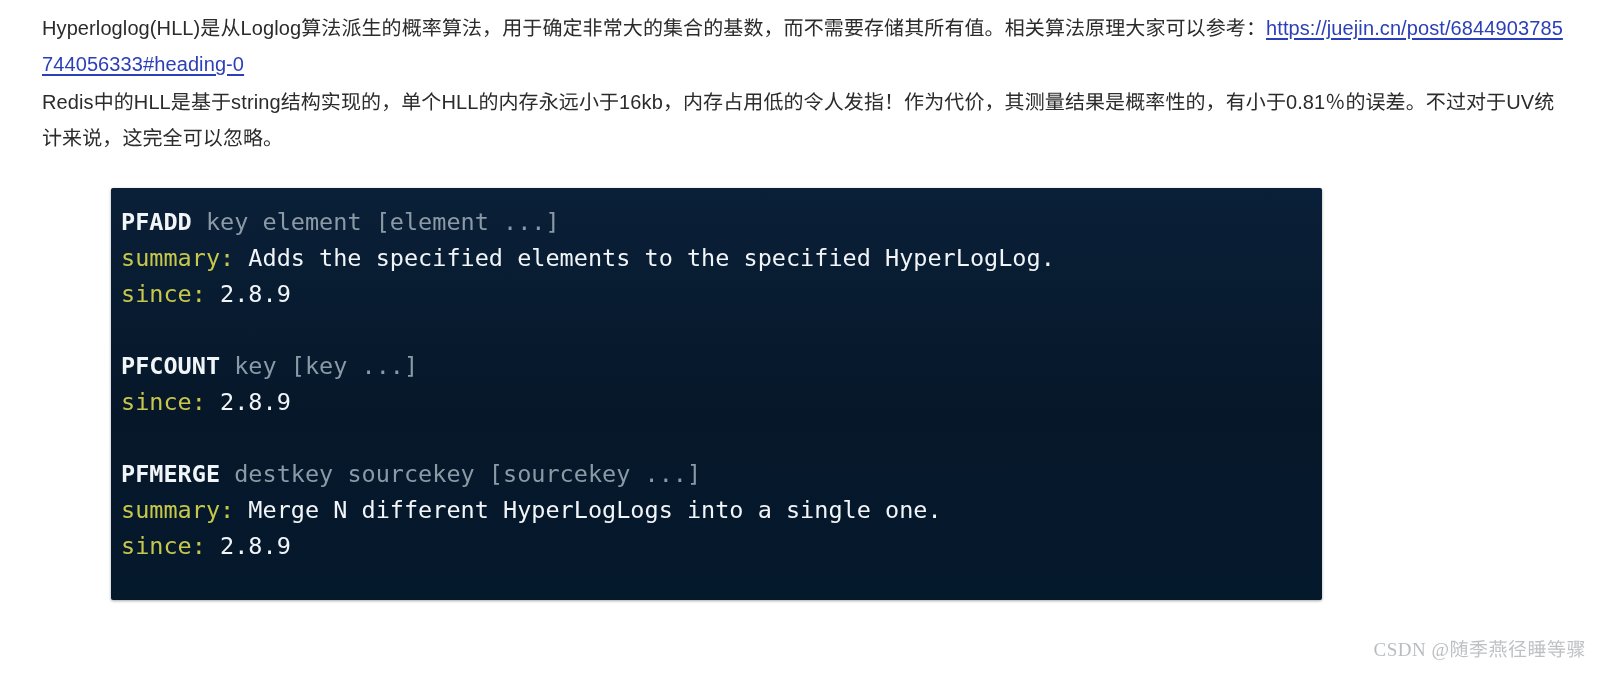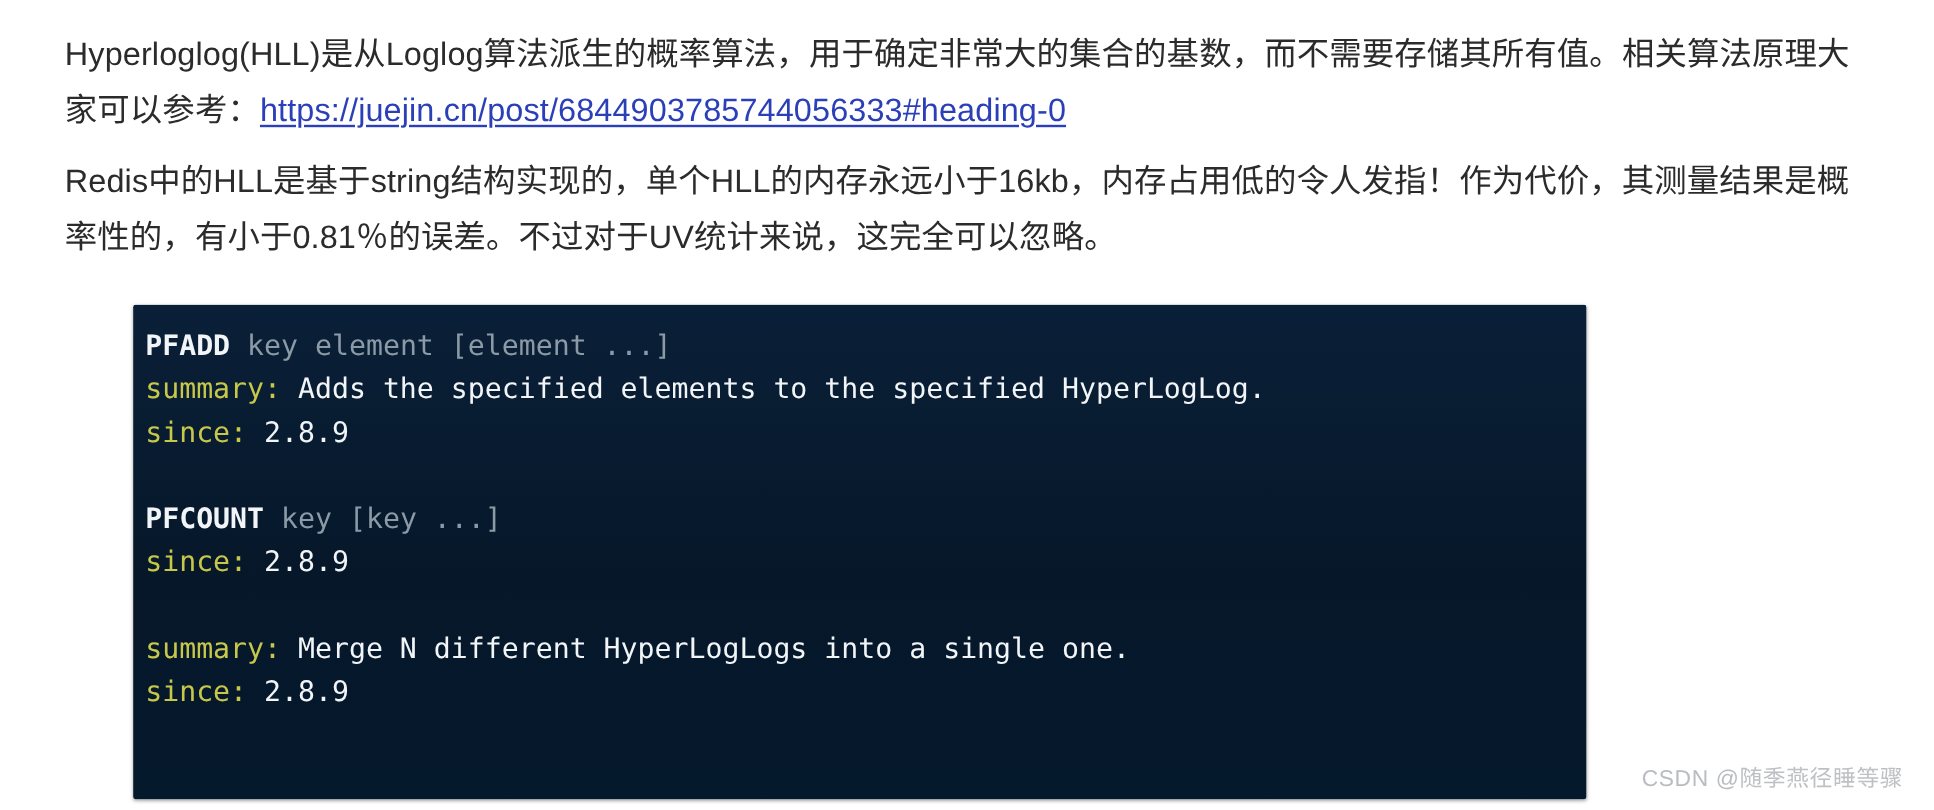--- a/index.html
+++ b/index.html
@@ -23,24 +23,24 @@
     box-sizing: border-box;
     padding: 0;
   }
 
   .prose {
     padding: 10px 48px 0 42px;
   }
 
   .para {
     color: #2b2b2b;
-    font-size: 27px;
-    line-height: 47px;
+    font-size: 20px;
+    line-height: 36px;
     letter-spacing: 0.1px;
-    margin: 12px;
+    margin: 0;
     font-weight: 400;
     white-space: normal;
     word-break: break-word;
   }
 
   .para + .para {
     margin-top: 2px;
   }
 
   .link {
@@ -102,21 +102,21 @@
     color: #f2f5f8;
     font-weight: 400;
   }
 
   .watermark {
     position: absolute;
     right: 26px;
     bottom: 14px;
     color: #b9bcc0;
     font-size: 19px;
-    font-family: Liberation Sans, sans-serif;
+    font-family: Liberation Serif, serif;
     letter-spacing: 0.5px;
     user-select: none;
     white-space: nowrap;
   }
 
   .watermark .wm-user {
     position: relative;
     display: inline-block;
     opacity: 0.92;
   }
@@ -141,20 +141,21 @@
       <div class="code-line"><span class="tok-label">summary:</span><span class="tok-text"> Adds the specified elements to the specified HyperLogLog.</span></div>
       <div class="code-line"><span class="tok-label">since:</span><span class="tok-text"> 2.8.9</span></div>
 
       <div class="code-line blank">&nbsp;</div>
 
       <div class="code-line"><span class="tok-cmd">PFCOUNT</span><span class="tok-arg"> key [key ...]</span></div>
       <div class="code-line"><span class="tok-label">since:</span><span class="tok-text"> 2.8.9</span></div>
 
       <div class="code-line blank">&nbsp;</div>
 
+      <div class="code-line"><span class="tok-cmd">PFMERGE</span><span class="tok-arg"> destkey sourcekey [sourcekey ...]</span></div>
       <div class="code-line"><span class="tok-label">summary:</span><span class="tok-text"> Merge N different HyperLogLogs into a single one.</span></div>
       <div class="code-line"><span class="tok-label">since:</span><span class="tok-text"> 2.8.9</span></div>
 
     </div>
   </div>
 
   <div class="watermark"><span>CSDN @</span><span class="wm-user">随季燕径睡等骤</span></div>
 
 </div>
 

